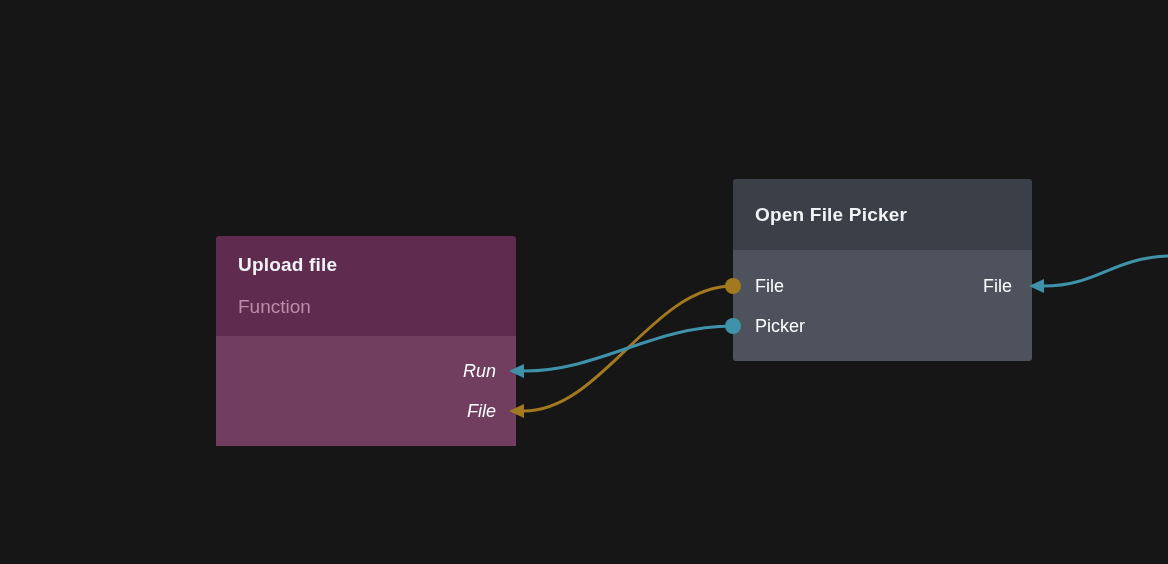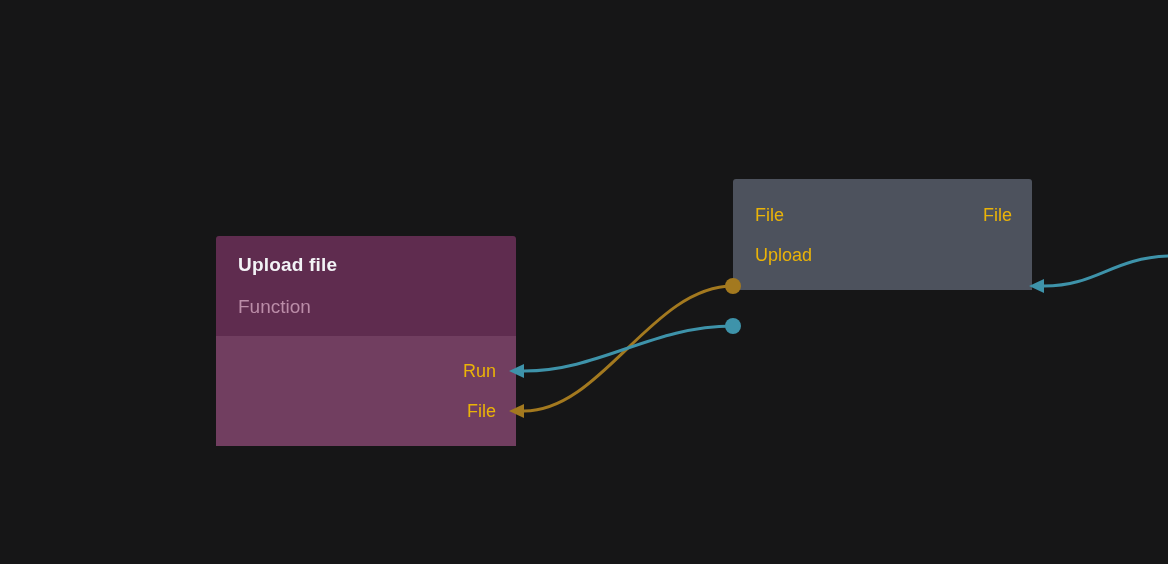--- a/index.html
+++ b/index.html
@@ -45,23 +45,23 @@
   }
   .node-body { width: 100%; }
   .node-upload .node-body { height: 110px; padding-top: 15px; }
   .node-picker .node-body { height: 111px; padding-top: 16px; }
   .port-row {
     height: 40px;
     display: flex;
     align-items: center;
     padding: 0 20px 0 22px;
     font-size: 18px;
-    color: #eab308;
+    color: #ffffff;
   }
-  .port-row.align-right { justify-content: flex-end; }
+  .port-row.align-right { justify-content: flex-end; font-style: italic; }
   .port-row.spread { justify-content: space-between; }
   .port-label { line-height: 40px; }
   .wire-layer {
     position: absolute;
     left: 0;
     top: 0;
     pointer-events: none;
   }
 </style>
 </head>
@@ -78,27 +78,30 @@
       <div class="port-row align-right">
         <span class="port-label">Run</span>
       </div>
       <div class="port-row align-right">
         <span class="port-label">File</span>
       </div>
     </div>
   </div>
 
   <div class="node node-picker">
+    <div class="node-header" style="background: rgb(58, 63, 72);">
+      <div class="node-title">Open File Picker</div>
+    </div>
     <div class="node-body" style="background: rgb(77, 82, 93);">
       <div class="port-row spread">
         <span class="port-label">File</span>
         <span class="port-label">File</span>
       </div>
       <div class="port-row">
-        <span class="port-label">Upload</span>
+        <span class="port-label">Picker</span>
       </div>
     </div>
   </div>
 
   <svg class="wire-layer" width="1168" height="564" viewBox="0 0 1168 564">
 
     <path d="M 733 286 C 652 286 602 411 524 411" fill="none" stroke-width="3" stroke-linecap="round" stroke="#a3791f"></path>
 
     <path d="M 733 326 C 652 326 600 371 524 371" fill="none" stroke-width="3" stroke-linecap="round" stroke="#3e93aa"></path>
 

